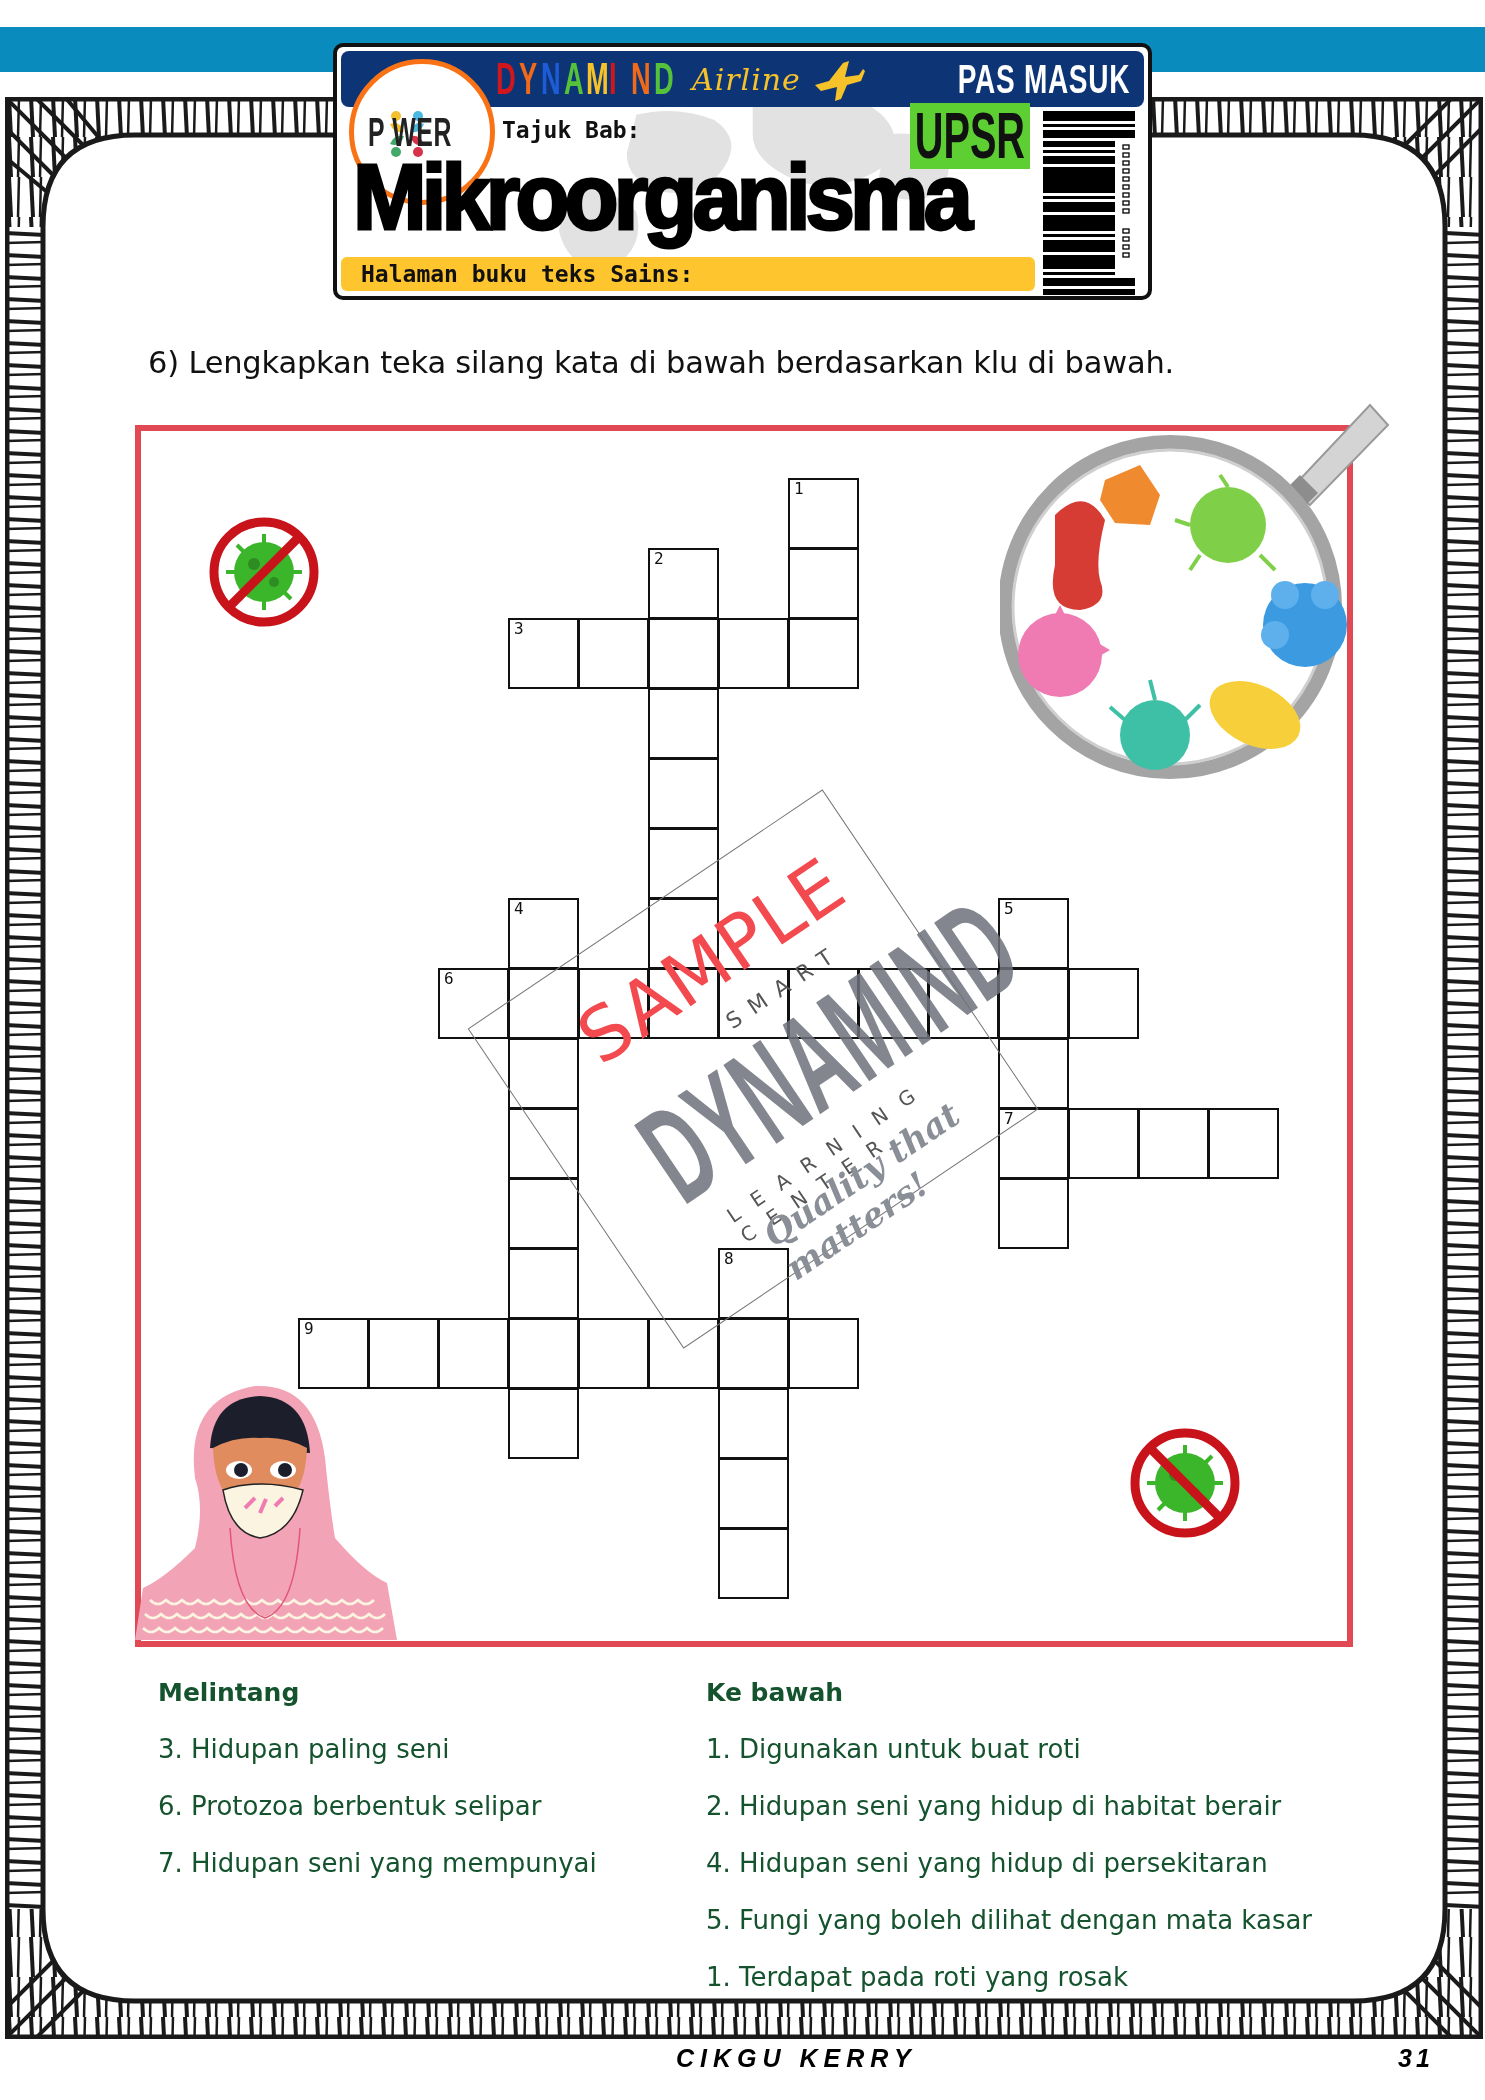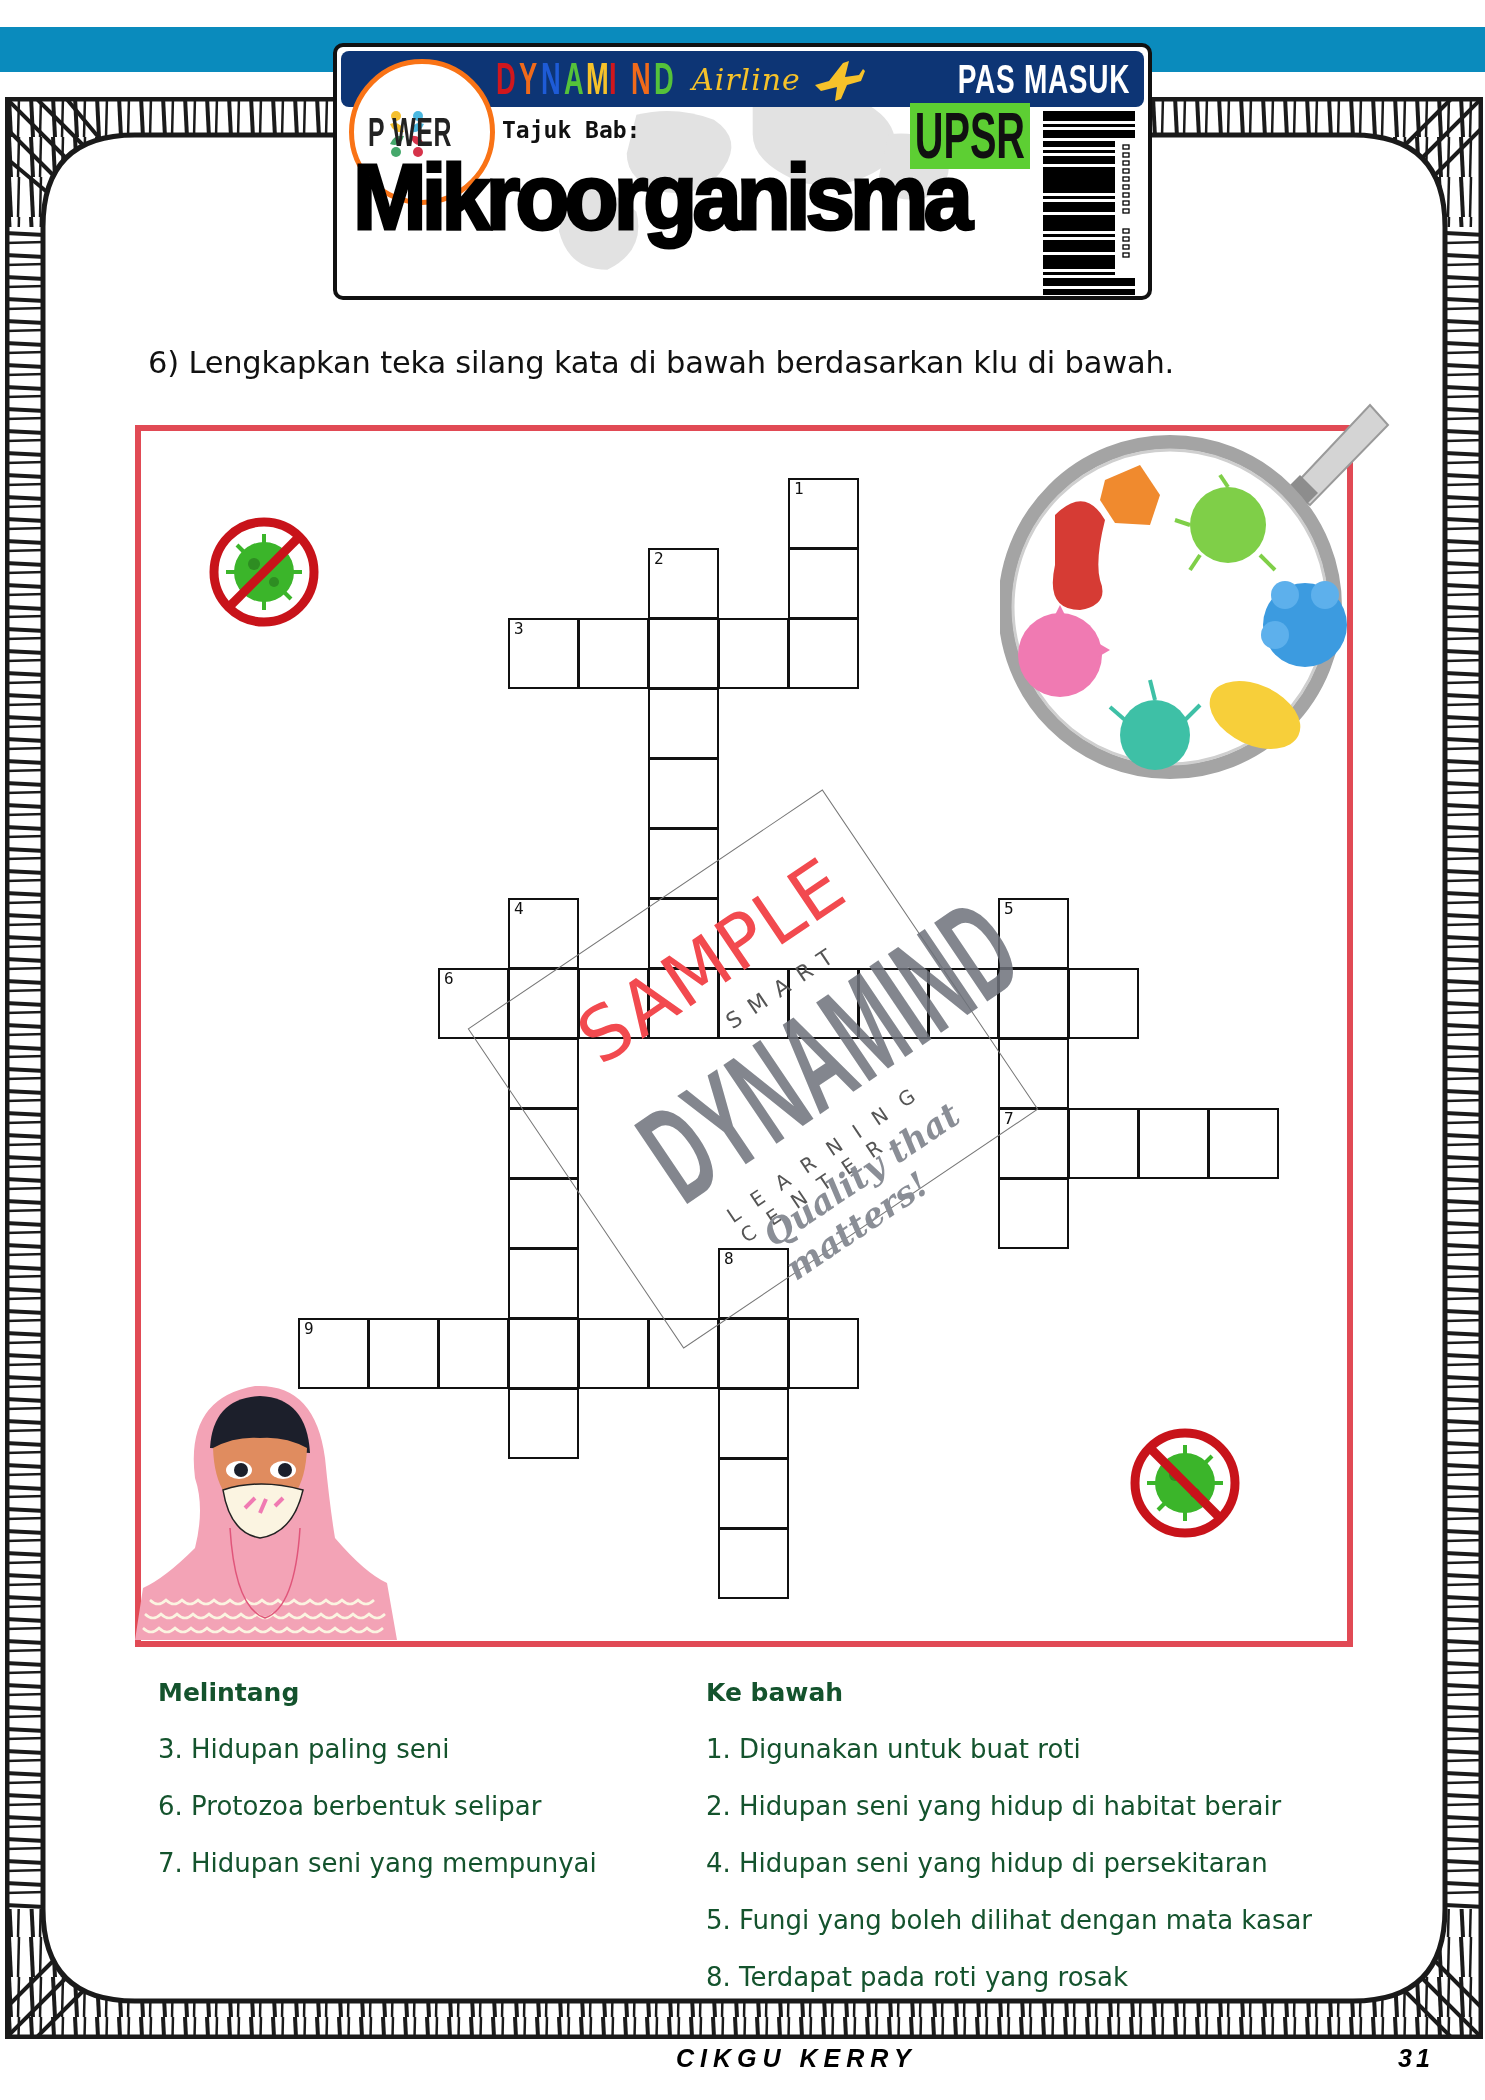--- a/index.html
+++ b/index.html
@@ -162,20 +162,23 @@
         <circle cx="36" cy="44" r="5" fill="#d6334a"></circle>
     </svg>
     <div class="power-text">P  WER</div>
   </div>
 
   <div class="tajuk">Tajuk Bab:</div>
   <div class="upsr">
       <span>UPSR</span>
     </div>
   <div class="chapter-title">Mikroorganisma</div>
+  <div class="halaman-bar">
+    <div class="halaman">Halaman buku teks Sains:</div>
+  </div>
 
   <svg class="barcode" viewBox="0 0 98 186">
     <g fill="#000">
       <rect x="0" y="0" width="92" height="10"></rect>
         <rect x="0" y="13" width="92" height="3"></rect>
         <rect x="0" y="19" width="92" height="8"></rect>
       <rect x="0" y="30" width="72" height="6"></rect>
         <rect x="0" y="39" width="72" height="3"></rect>
         <rect x="0" y="45" width="72" height="8"></rect>
       <rect x="0" y="56" width="72" height="26"></rect>
@@ -380,17 +383,17 @@
   <div class="clue">3. Hidupan paling seni</div>
   <div class="clue">6. Protozoa berbentuk selipar</div>
   <div class="clue">7. Hidupan seni yang mempunyai</div>
 </div>
 <div class="clues clues-down">
   <div class="clue-head">Ke bawah</div>
   <div class="clue">1. Digunakan untuk buat roti</div>
   <div class="clue">2. Hidupan seni yang hidup di habitat berair</div>
   <div class="clue">4. Hidupan seni yang hidup di persekitaran</div>
   <div class="clue">5. Fungi yang boleh dilihat dengan mata kasar</div>
-  <div class="clue">8. Terdapat pada roti yang rosak</div>
+  <div class="clue">1. Terdapat pada roti yang rosak</div>
 </div>
 
 <div class="footer-author">CIKGU KERRY</div>
 <div class="footer-page">31</div>
 
 </body></html>

